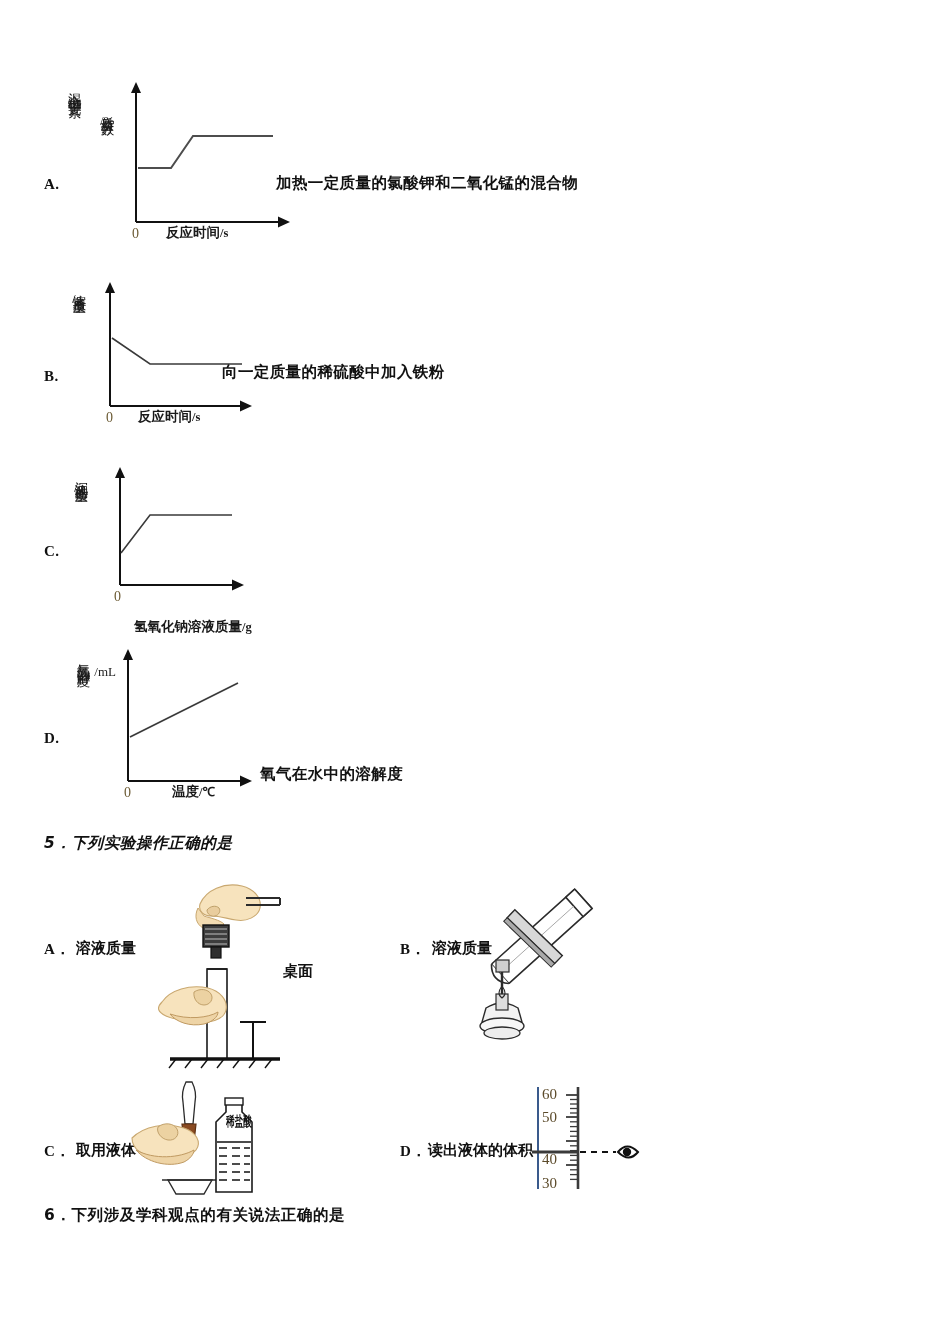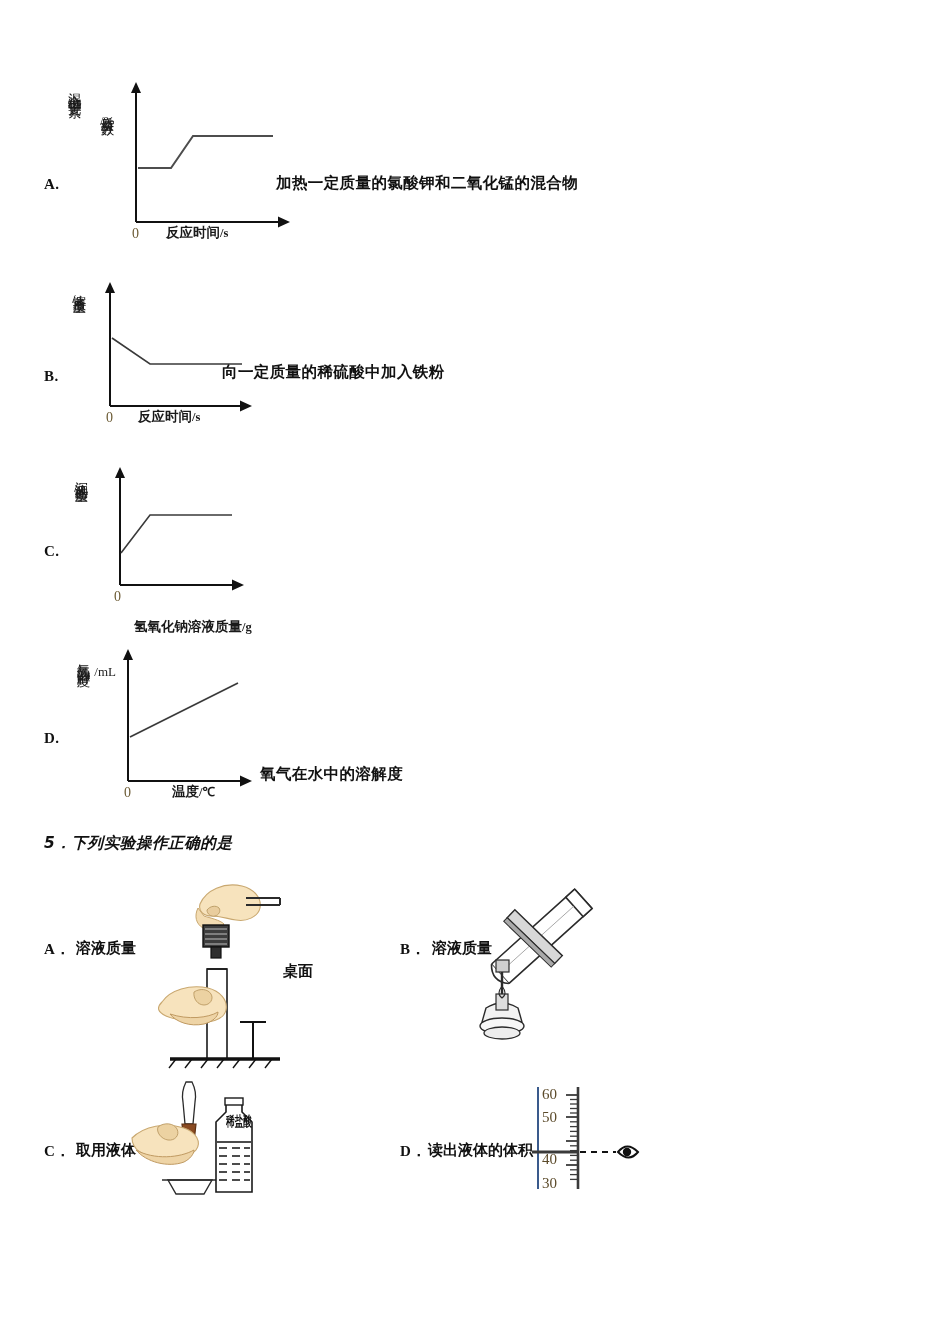--- a/index.html
+++ b/index.html
@@ -399,14 +399,17 @@
 
     <path d="M88 67 q9 -11 20 0 q-9 11 -20 0 Z" fill="#ffffff" stroke="#111" stroke-width="2"></path>
     <circle cx="97" cy="67" r="4.2" fill="#111"></circle>
 
     <text class="cyl-num" x="12" y="14">60</text>
     <text class="cyl-num" x="12" y="37">50</text>
     <text class="cyl-num" x="12" y="79">40</text>
     <text class="cyl-num" x="12" y="103">30</text>
   </svg>
 
+  <div class="abs" style="left:44px; top:1205px;">
+    <span class="cn qline">6．</span><span class="cn qline">下列涉及学科观点的有关说法正确的是</span>
+  </div>
 
 </div>
 
 </body></html>

